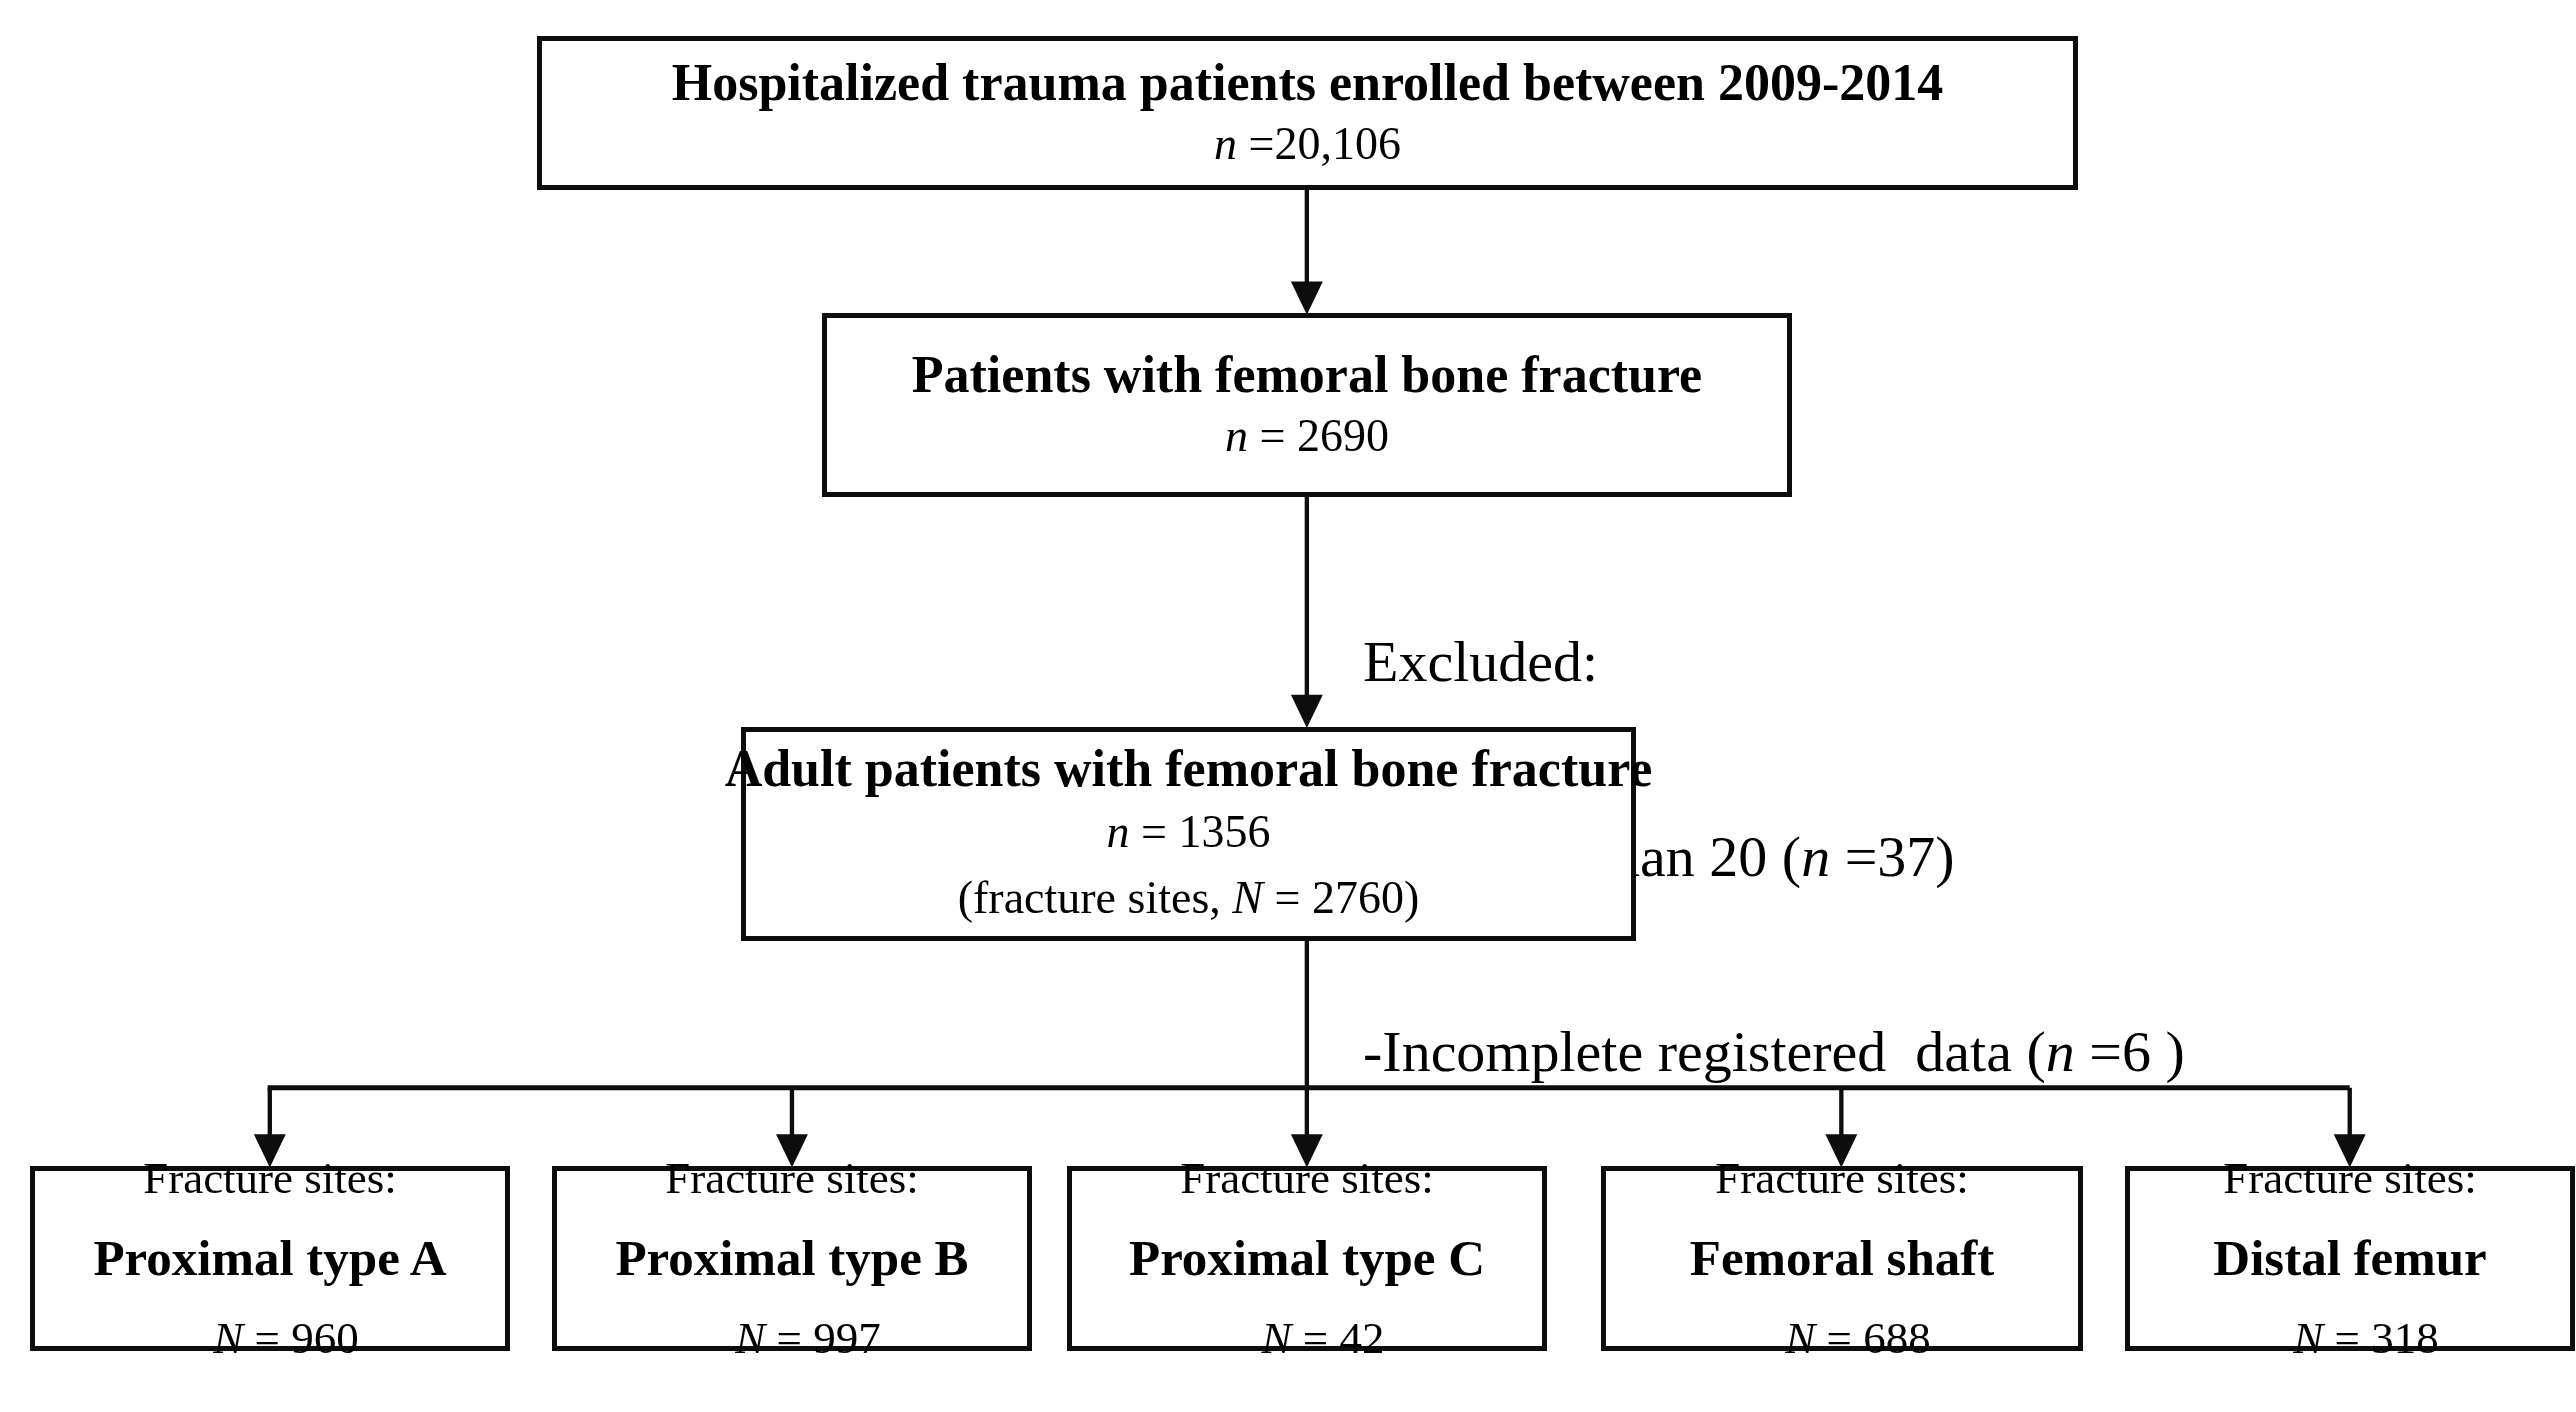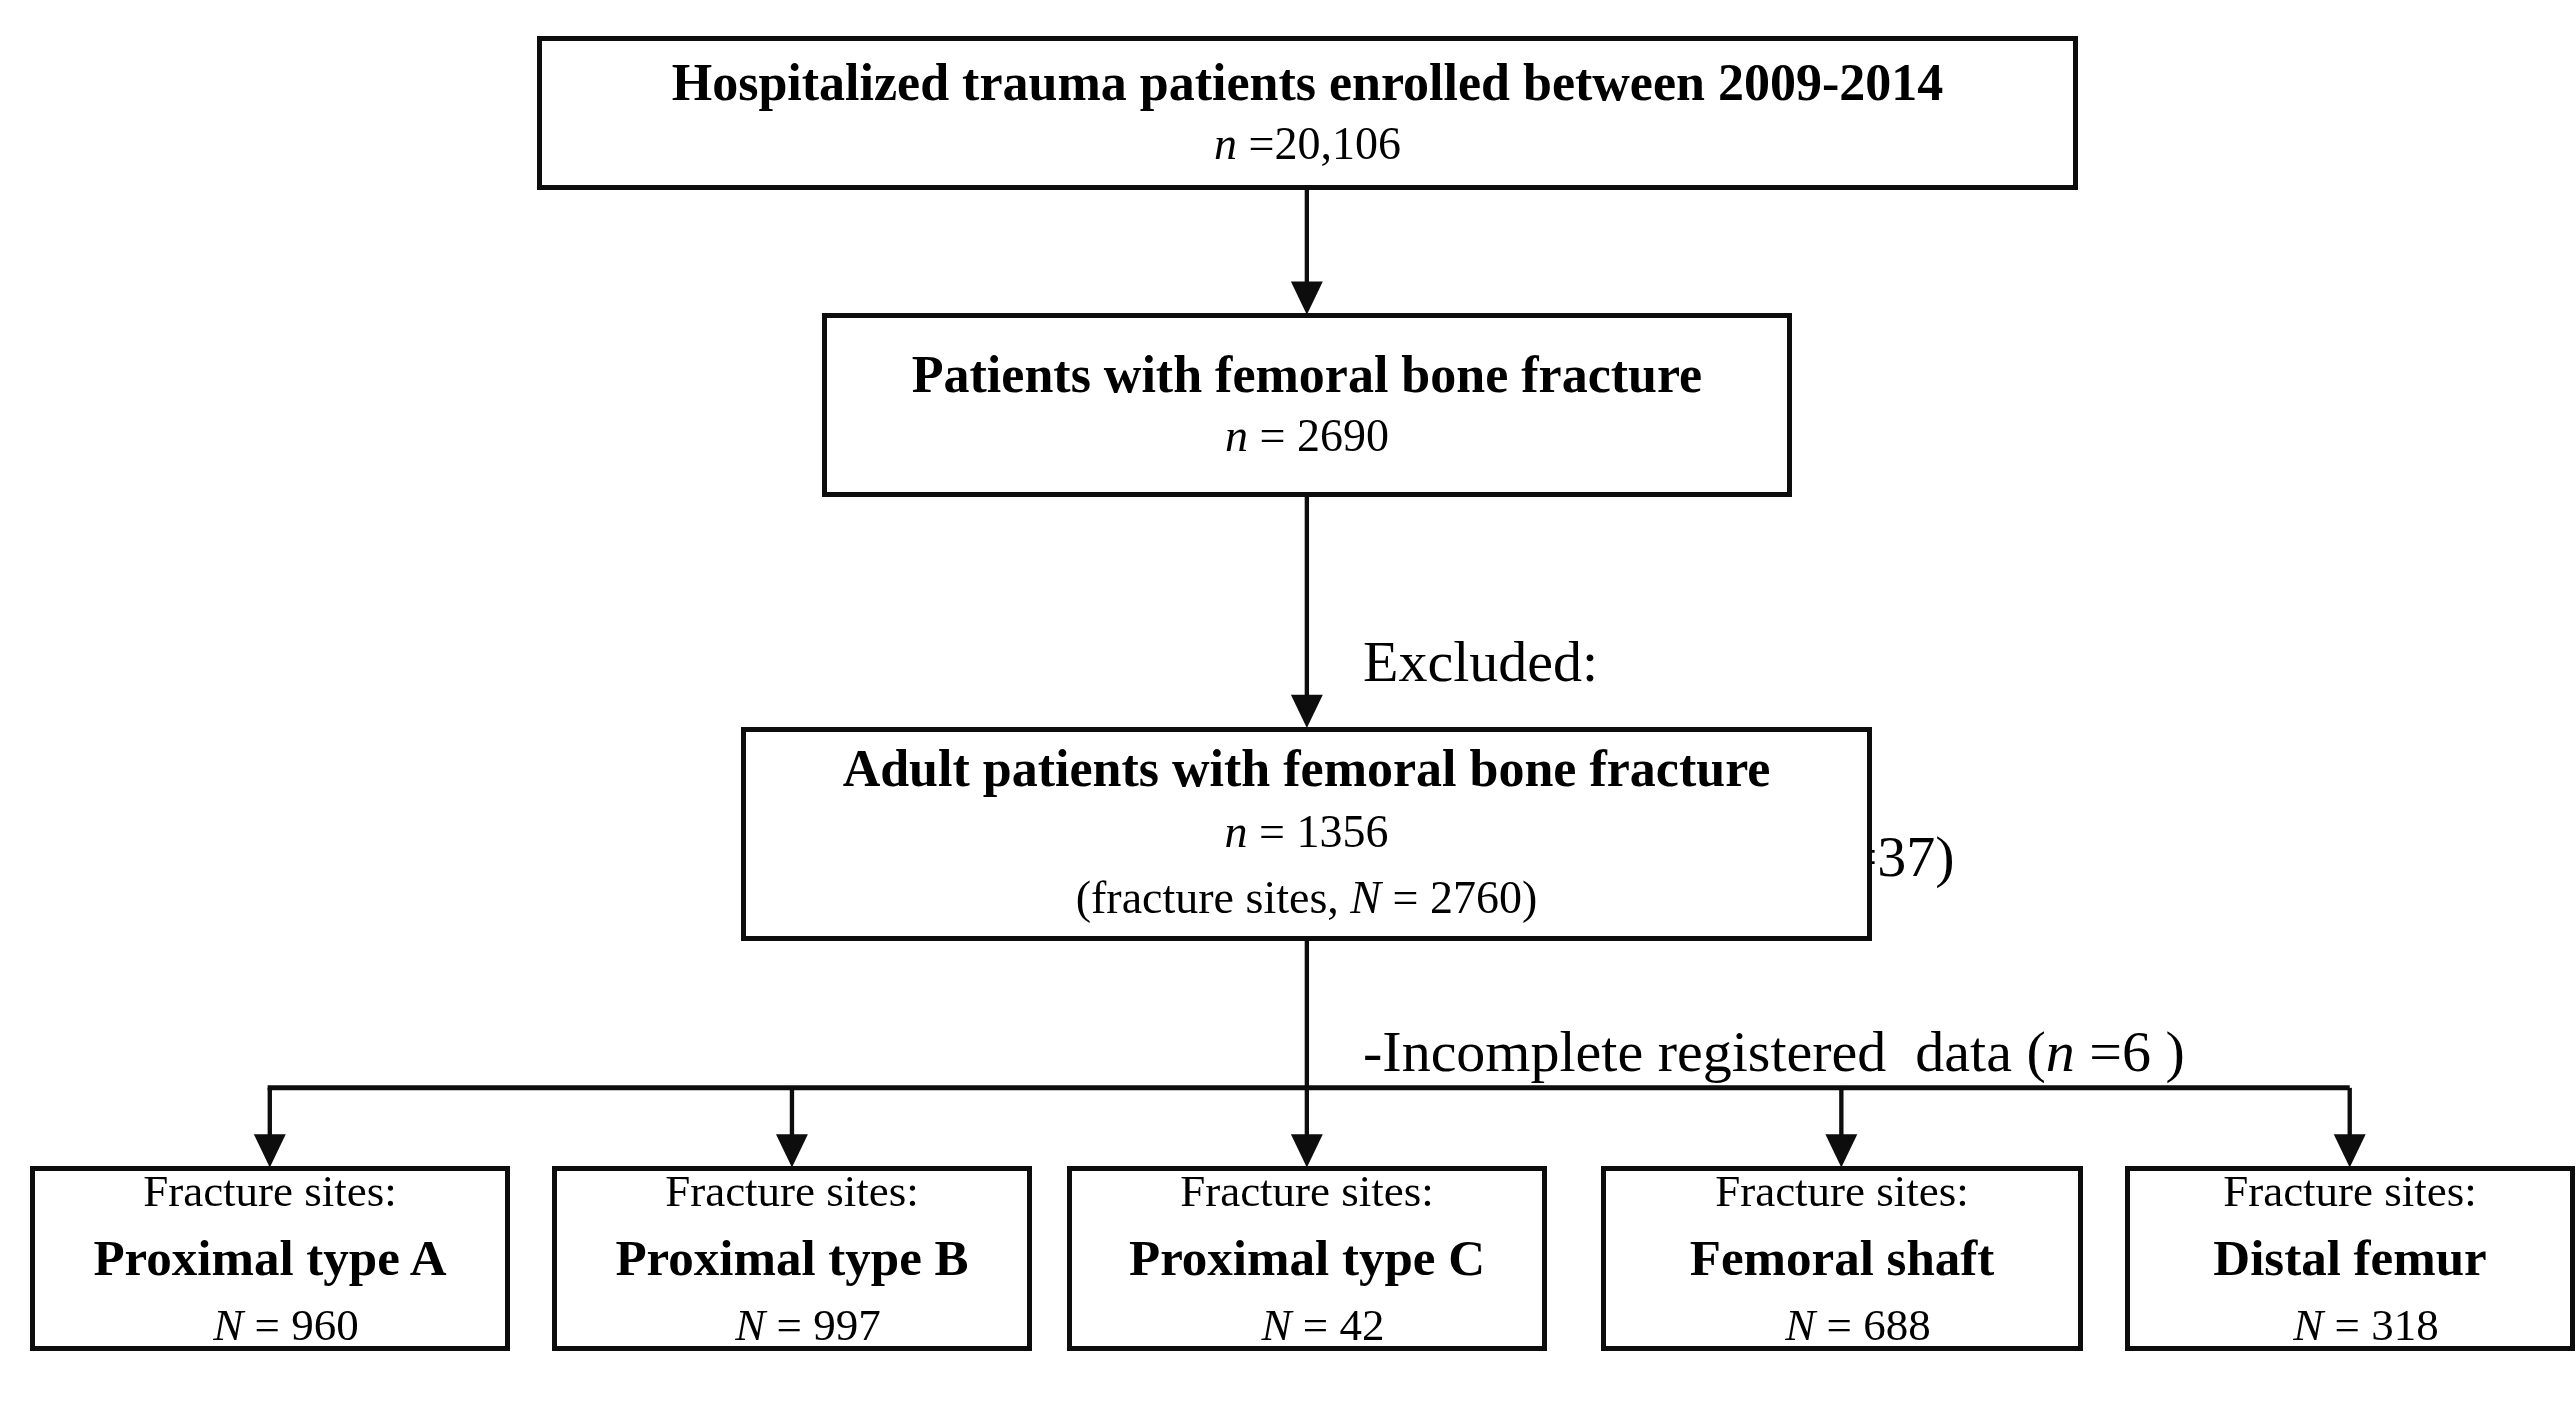--- a/index.html
+++ b/index.html
@@ -43,21 +43,21 @@
     font-size: 46px;
     line-height: 1.3;
     white-space: pre;
   }
   .it {
     font-style: italic;
   }
   
   #box-hospitalized { left: 537px;  top: 36px;   width: 1541px; height: 154px; }
   #box-femoral      { left: 822px; top: 313px;  width: 970px; height: 184px; }
-  #box-adult        { left: 741px; top: 727px; width: 1131px; height: 214px; }
+  #box-adult        { left: 741px; top: 727px; width: 895px; height: 214px; }
   #box-adult .count { line-height: 1.42; }
 
   
   #excluded-note {
     position: absolute;
     left: 1363px;
     top: 499px;
     font-size: 58px;
     line-height: 65px;
     text-align: left;
@@ -70,21 +70,21 @@
     top: 1166px;
     height: 185px;
     border: 5.1px solid #0d0d0d;
     background: #ffffff;
     box-sizing: border-box;
     display: flex;
     flex-direction: column;
     align-items: center;
     justify-content: center;
     text-align: left;
-    gap: 7px;
+    gap: 20px;
   }
   .bottom-box .sites-label { font-size: 45px; line-height: 1.25; white-space: pre; }
   .bottom-box .site-name   { font-size: 51px; font-weight: bold; line-height: 1.25; white-space: pre; }
   .bottom-box .site-count  { font-size: 45px; line-height: 1.25; white-space: pre; margin-left: 32px; }
 
   #box-prox-a { left: 30px;   width: 480px; }
   #box-prox-b { left: 552px;  width: 480px; }
   #box-prox-c { left: 1067px; width: 480px; }
   #box-shaft  { left: 1601px; width: 482px; }
   #box-distal { left: 2125px; width: 450px; }

